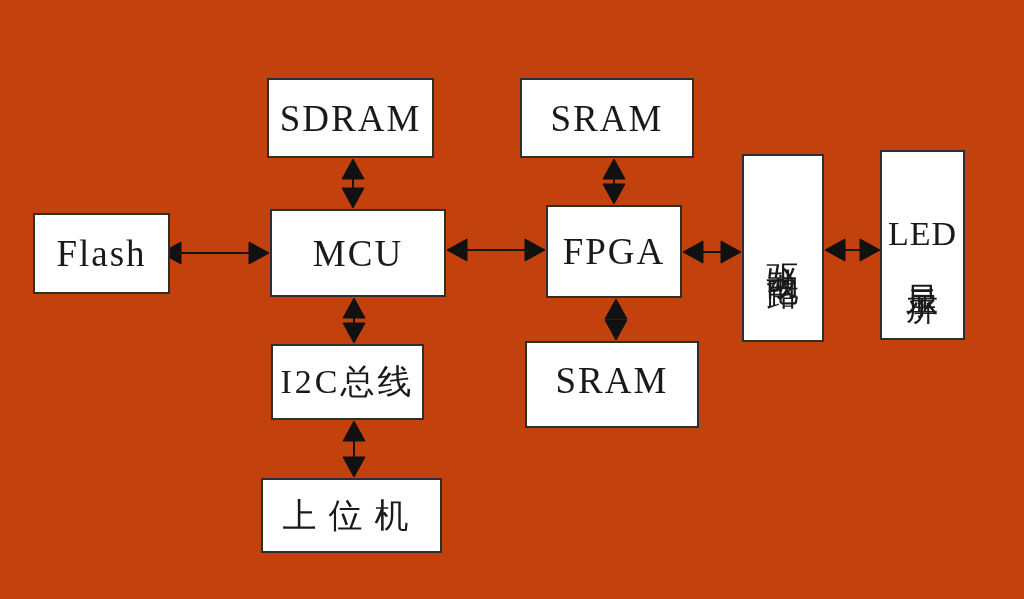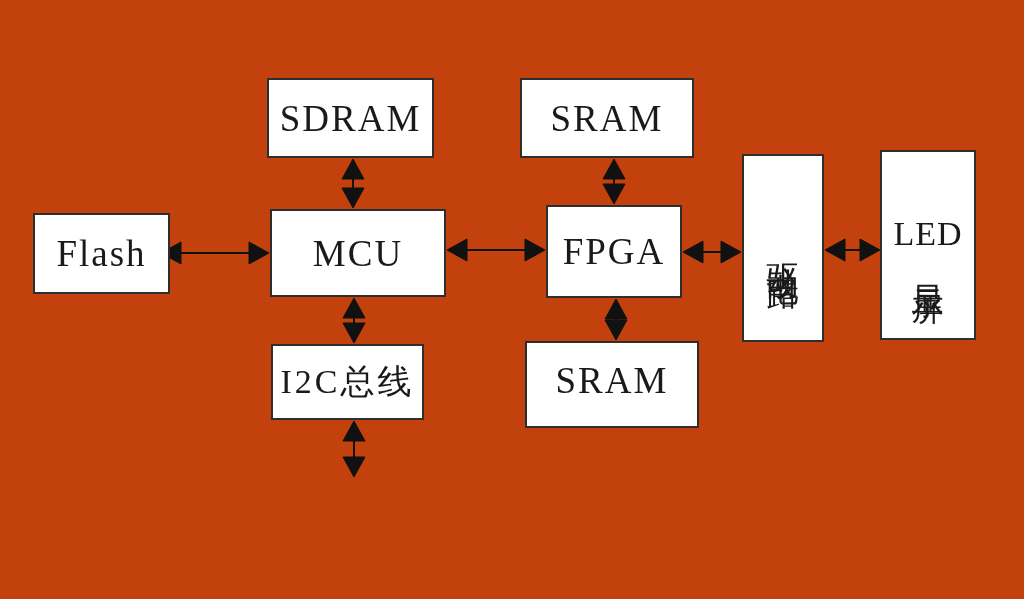--- a/index.html
+++ b/index.html
@@ -59,21 +59,21 @@
   .led-stack .vtext {
     margin-top: 8px;
   }
   
   #n-sdram      { left: 267px; top: 78px;  width: 167px; height: 80px; }
   #n-sram-top   { left: 520px; top: 78px;  width: 174px; height: 80px; }
   #n-flash      { left: 33px;  top: 213px; width: 137px; height: 81px; }
   #n-mcu        { left: 270px; top: 209px; width: 176px; height: 88px; }
   #n-fpga       { left: 546px; top: 205px; width: 136px; height: 93px; }
   #n-driver     { left: 742px; top: 154px; width: 82px;  height: 188px; }
-  #n-led        { left: 880px; top: 150px; width: 96px;  height: 190px; }
+  #n-led        { left: 880px; top: 150px; width: 85px;  height: 190px; }
   #n-i2c        { left: 271px; top: 344px; width: 153px; height: 76px; }
   #n-host       { left: 261px; top: 478px; width: 181px; height: 75px; }
   #n-sram-bot   { left: 525px; top: 341px; width: 174px; height: 87px; }
   #n-host .lbl-cjk { letter-spacing: 12px; }
   #n-sram-bot .lbl { position: relative; top: -4px; }
   .wires {
     position: absolute;
     left: 0;
     top: 0;
     pointer-events: none;
@@ -171,18 +171,21 @@
     <div class="led-stack">
       <span class="line1">LED</span>
       <span class="vtext">显示屏</span>
     </div>
   </div>
 
   <div class="node" id="n-i2c">
     <span class="lbl-cjk">I2C总线</span>
   </div>
 
+  <div class="node" id="n-host">
+    <span class="lbl-cjk">上位机</span>
+  </div>
 
   <div class="node" id="n-sram-bot">
     <span class="lbl">SRAM</span>
   </div>
 
 </div>
 
 </body></html>

